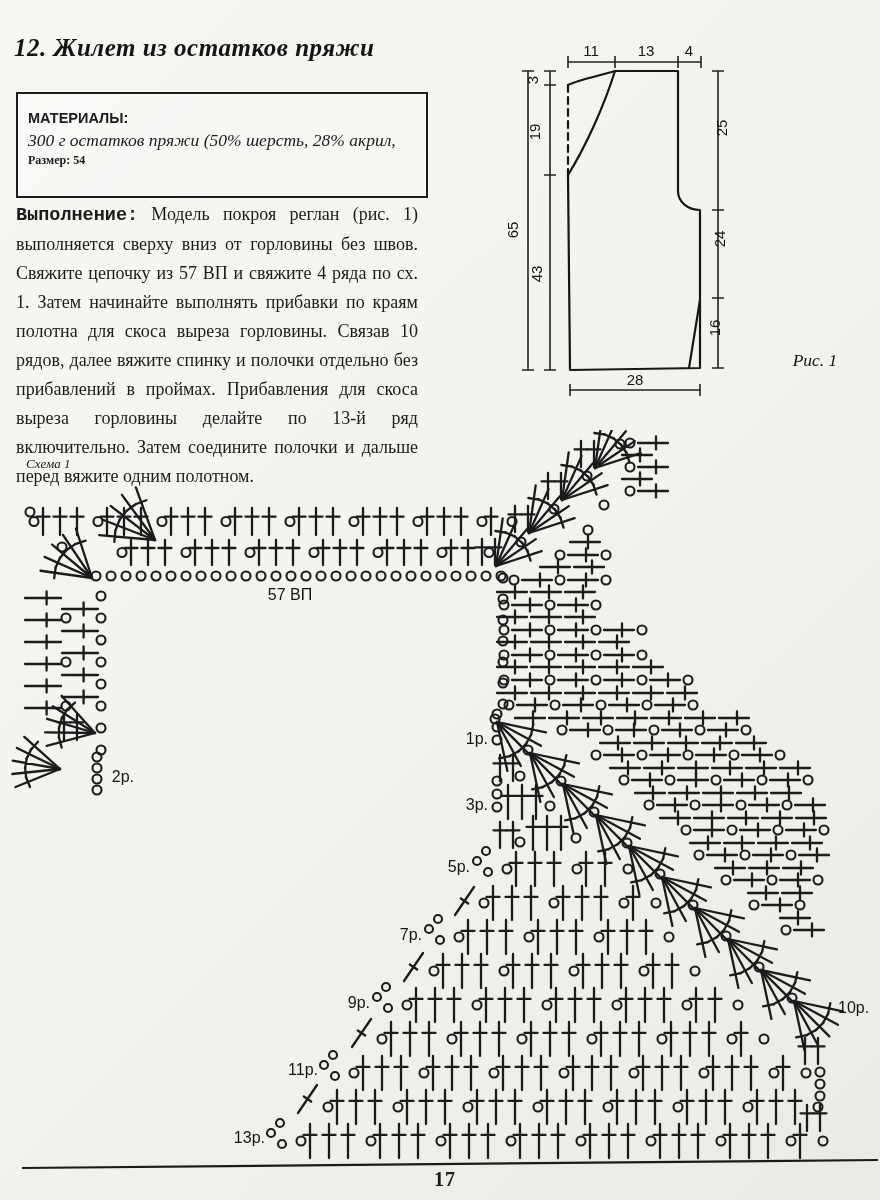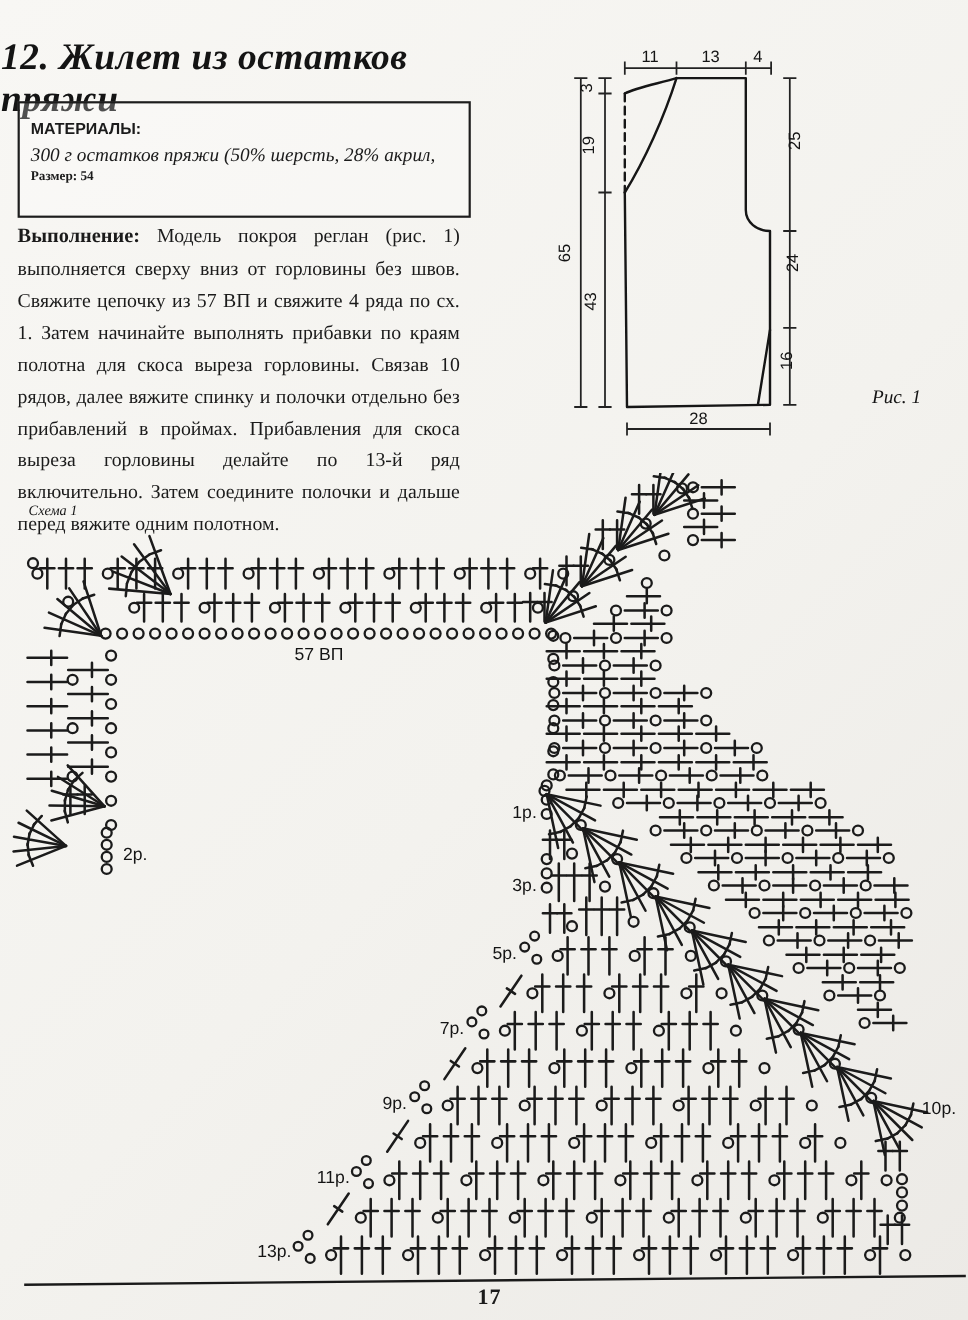--- a/index.html
+++ b/index.html
@@ -2,37 +2,37 @@
 <html><head>
 <meta charset="utf-8">
 <style>
   html,body{margin:0;padding:0;}
   .page{
     position:relative;width:880px;height:1200px;overflow:hidden;
     background:linear-gradient(135deg,#f8f7f4 0%,#f3f2ee 55%,#eceae6 100%);
     font-family:"Liberation Serif", serif;color:#1b1b1b;
   }
   .title{
-    position:absolute;left:1px;top:34px;width:420px;
+    position:absolute;left:14px;top:34px;width:420px;
     font-family:"Liberation Serif", serif;font-style:italic;font-weight:bold;
-    font-size:34px;letter-spacing:.5px;color:#141414;
+    font-size:25px;letter-spacing:.5px;color:#141414;
   }
   .materials-box{
     position:absolute;left:16px;top:92px;width:388px;height:78px;
     border:2px solid #1d1d1d;background:rgba(255,255,255,.25);
     padding:16px 10px 8px 10px;
   }
   .mat-heading{font-family:"Liberation Sans", sans-serif;font-weight:bold;font-size:14.5px;margin-bottom:2px;}
   .mat-line{font-style:italic;font-size:17.5px;line-height:25px;white-space:nowrap;}
   .mat-size{font-weight:bold;font-size:12px;margin-top:0;}
   .instructions{
     position:absolute;left:16px;top:200px;width:402px;
     font-size:18px;line-height:29px;text-align:justify;margin:0;
   }
-  .instructions b{font-size:18.5px;}
+  .instructions b{font-size:18.5px;font-family:Liberation Mono, monospace;}
   .fig1{position:absolute;left:498px;top:38px;width:380px;height:400px;}
   .schema-caption{
     position:absolute;left:26px;top:456px;
     font-style:italic;font-size:13px;color:#161616;
   }
   .schema-svg{position:absolute;left:0;top:430px;width:880px;height:740px;}
   .page-number{
     position:absolute;left:0;top:1168px;width:890px;text-align:center;
     font-weight:bold;font-size:20px;letter-spacing:1px;
   }

